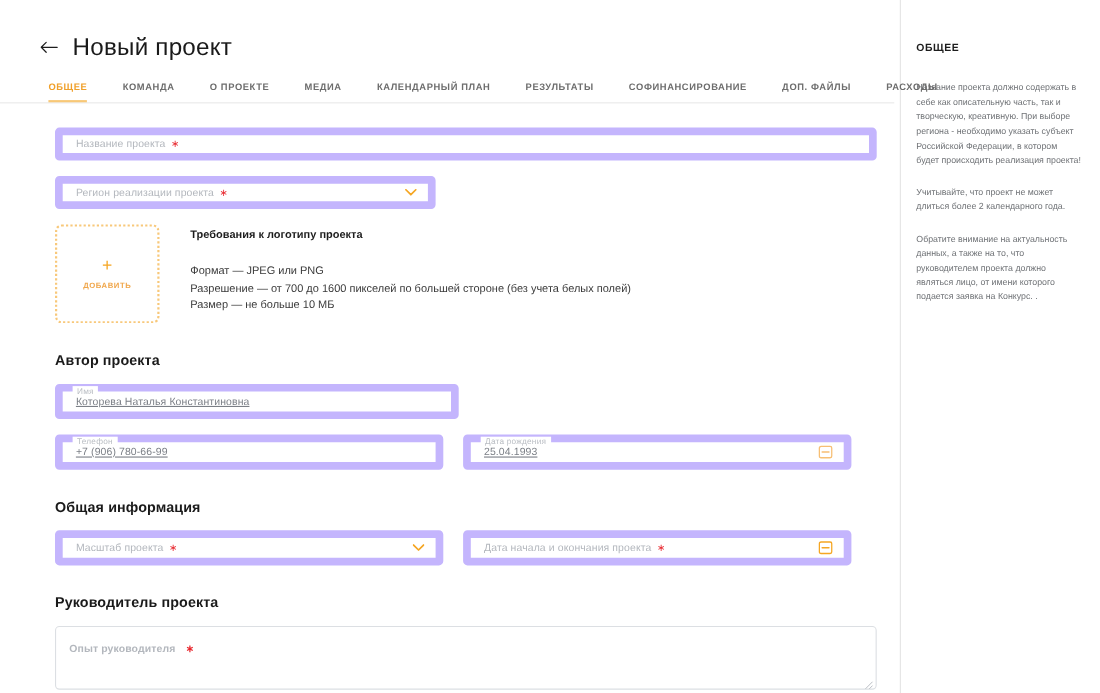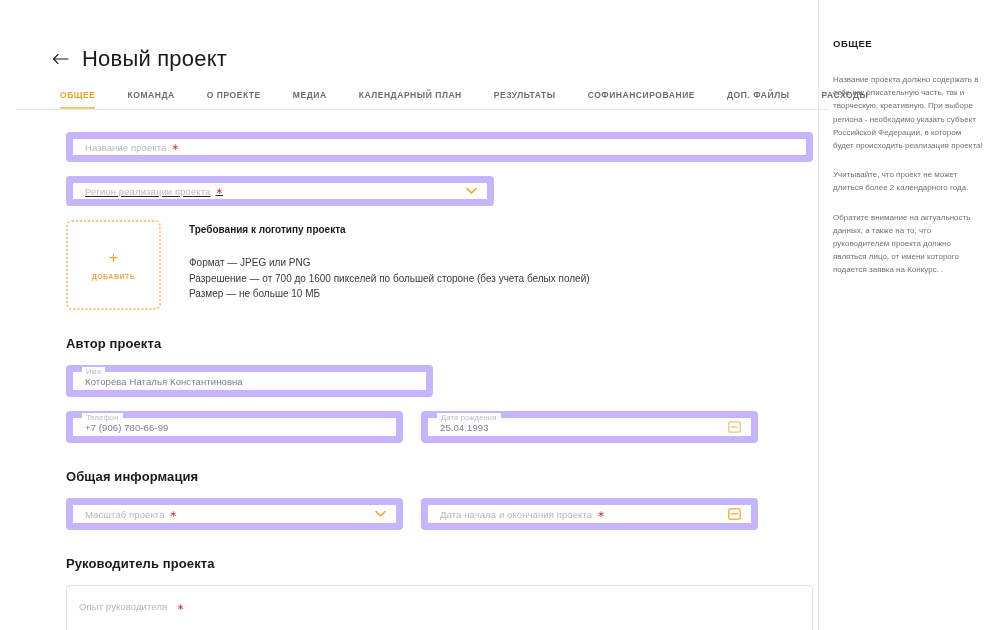--- a/index.html
+++ b/index.html
@@ -8,21 +8,21 @@
     width:1000px; height:630px;
     background:#ffffff;
     font-family:"Liberation Sans", sans-serif;
     color:#2b2b2b;
     overflow:hidden;
     position:relative;
   }
   .page { display:flex; width:1000px; height:630px; }
 
   
-  .main { width:818px; height:630px; position:relative; padding:16px; }
+  .main { width:818px; height:630px; position:relative; padding:0; }
 
   .header { display:flex; align-items:center; gap:12px; padding:30px 0 0 34px; }
   .back-arrow {
     width:20px; height:20px; display:flex; align-items:center; justify-content:center;
     color:#1d1d1d; flex:none; cursor:pointer;
   }
   .page-title { font-size:22px; font-weight:400; letter-spacing:.2px; color:#1a1a1a; }
 
   
   .tabs {
@@ -48,36 +48,36 @@
     height:30px;
     border:7px solid #c4b5fd;
     border-radius:4px;
     background:#fff;
     display:flex; align-items:center;
     padding:0 12px;
     font-size:9.5px;
   }
   .field.tall { height:32px; }
   .placeholder { color:#b3b7bd; font-size:9.5px; letter-spacing:.1px; }
-  .value { color:#7b7f86; font-size:9.5px; letter-spacing:.1px; }
+  .value { color:#7b7f86; font-size:9.5px; letter-spacing:.1px;text-decoration:underline; }
   .req { color:#e8262d; font-size:9px; margin-left:5px; line-height:1; }
 
   
   .notched { position:relative; }
   .notched .flabel {
     position:absolute; top:-5px; left:9px;
     background:#fff; padding:0 4px;
     font-size:7.5px; color:#b9bdc3; letter-spacing:.2px;
   }
 
   .row { display:flex; gap:18px;border-radius:13px; }
 
   .w-full { width:747px; }
   .w-half { width:367px; }
-  .w-sel  { width:428px;text-decoration:underline; }
+  .w-sel  { width:346px; }
 
   
   .field .right-icon {
     position:absolute; right:10px; top:50%; transform:translateY(-50%);
     display:flex; align-items:center; justify-content:center;
     cursor:pointer;
   }
   .chev { color:#f5a623; }
   .cal { color:#f7bf74; }
 
@@ -98,21 +98,21 @@
     font-size:13px; font-weight:700; color:#1a1a1a;
     margin:26px 0 14px 0; letter-spacing:.1px;
   }
 
   .stack { display:flex; flex-direction:column; gap:14px; }
 
   
   .textarea-box {
     width:747px; height:58px;
     border:1px solid #dcdfe3; border-radius:4px;
-    position:relative; background:#fff; padding:10px 12px;
+    position:relative; background:#fff; padding:10px 12px;font-weight:bold;
   }
   .resize-handle {
     position:absolute; right:2px; bottom:2px; width:10px; height:10px;
     color:#b9bdc3;
   }
 
   
   .side {
     width:182px; height:630px;
     border-left:1px solid #e4e4e4;

